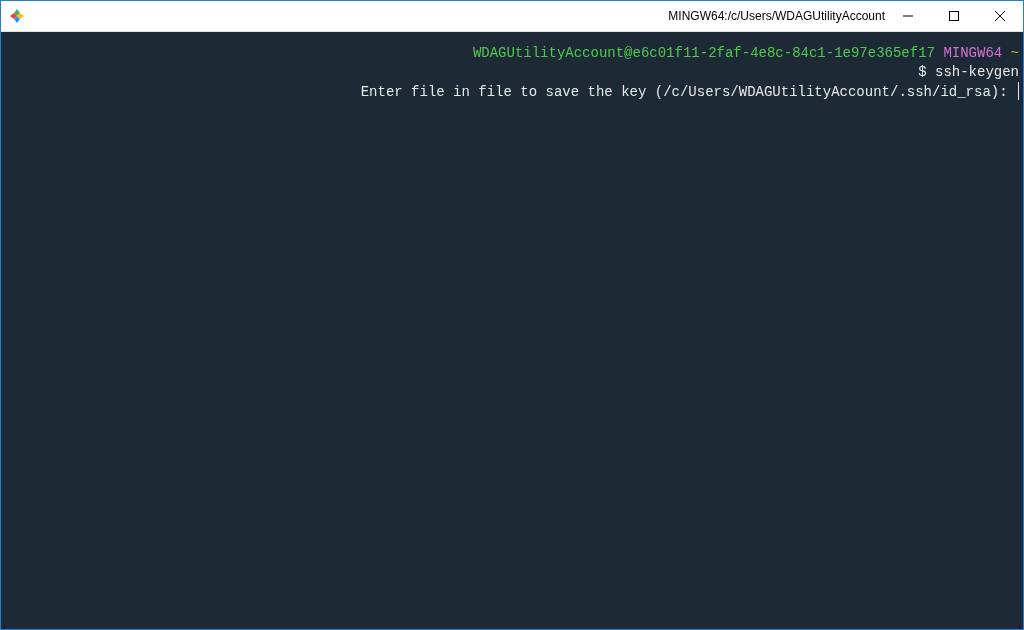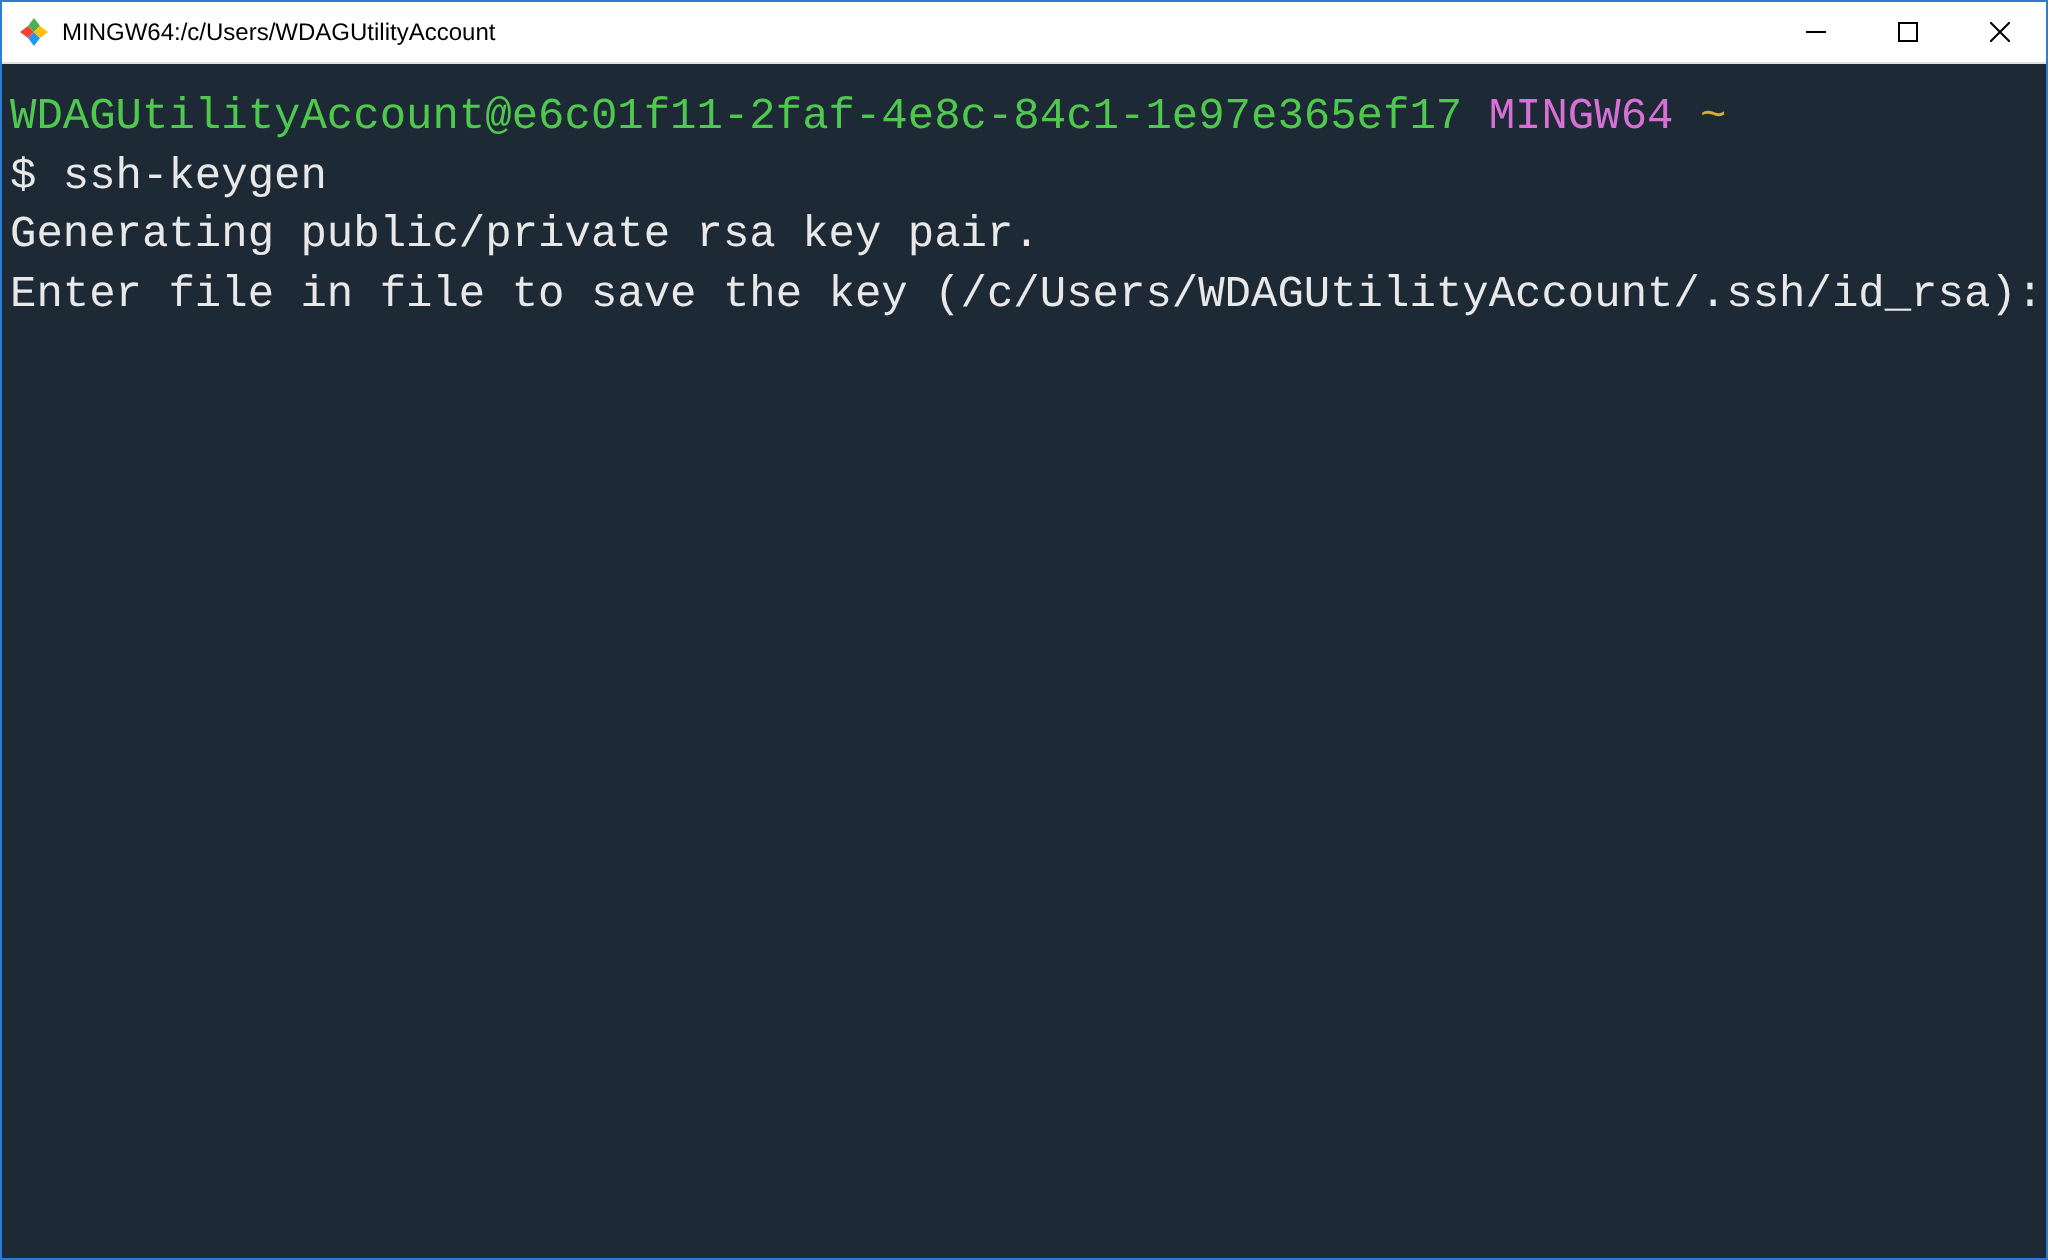--- a/index.html
+++ b/index.html
@@ -16,20 +16,21 @@
       overflow: hidden;
     }
     
     .window {
       width: 100%;
       height: 100%;
       display: flex;
       flex-direction: column;
       border: 1px solid #2b7cd3;
       background: white;
+      text-align: right;
     }
     
     .titlebar {
       height: 31px;
       background: white;
       display: flex;
       align-items: center;
       padding-left: 8px;
       border-bottom: 1px solid #e0e0e0;
     }
@@ -63,21 +64,21 @@
       cursor: pointer;
       font-size: 10px;
       color: #000;
     }
     
     .terminal {
       flex: 1;
       background: #1e2936;
       padding: 12px 4px 4px 4px;
       font-family: "Consolas", "Courier New", monospace;
-      font-size: 22px;
+      font-size: 14px;
       line-height: 1.35;
       color: #e8e8e8;
       overflow: hidden;
       position: relative;
     }
     
     .term-line {
       white-space: pre;
     }
     
@@ -140,17 +141,16 @@
         <svg width="10" height="10" viewBox="0 0 10 10">
             <path d="M0 0 L10 10 M10 0 L0 10" stroke="currentColor" stroke-width="1"></path>
           </svg>
       </div>
     </div>
   </div>
 
   <div class="terminal">
     <div class="term-line"><span class="user-host">WDAGUtilityAccount@e6c01f11-2faf-4e8c-84c1-1e97e365ef17</span> <span class="system">MINGW64</span> <span class="path">~</span></div>
     <div class="term-line"><span class="prompt-text">$ </span><span class="prompt-text">ssh-keygen</span></div>
-    <div class="term-line output">Generating public/private rsa key pair.</div>
     <div class="term-line"><span class="output">Enter file in file to save the key (/c/Users/WDAGUtilityAccount/.ssh/id_rsa): </span><span class="cursor"></span></div>
   </div>
 
 </div>
 
 </body></html>

